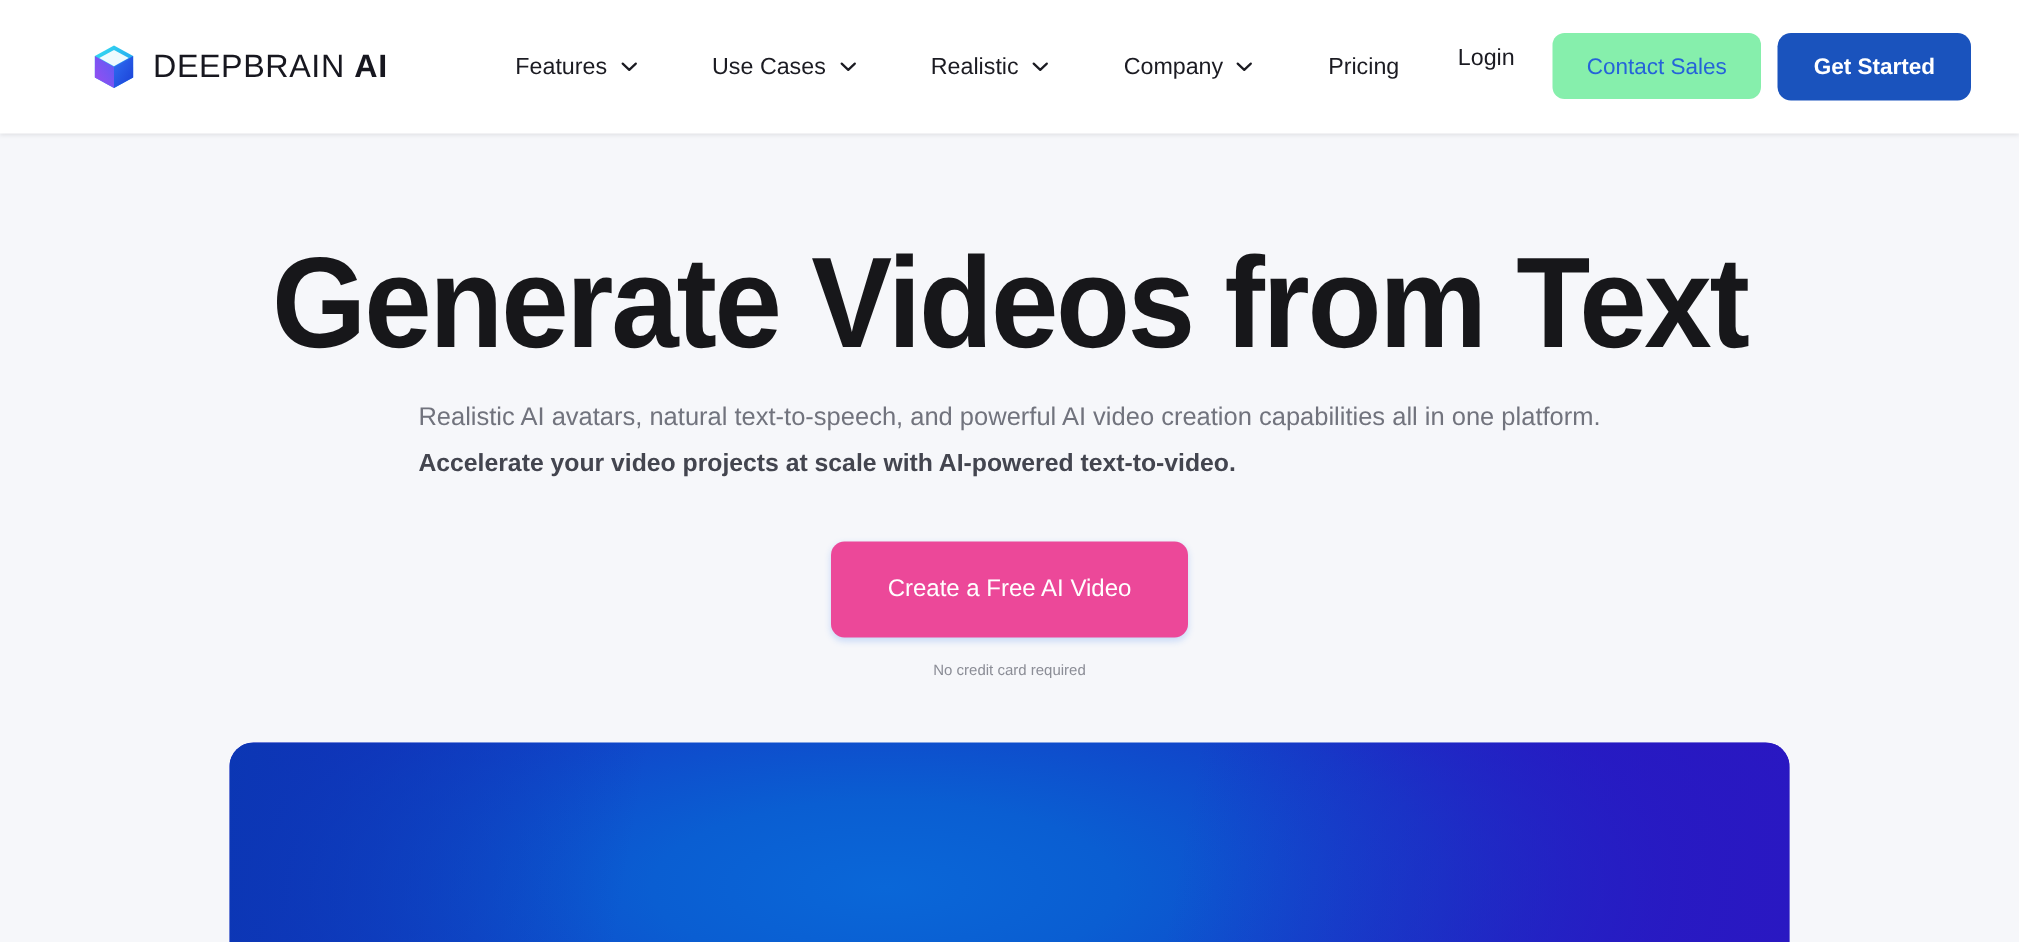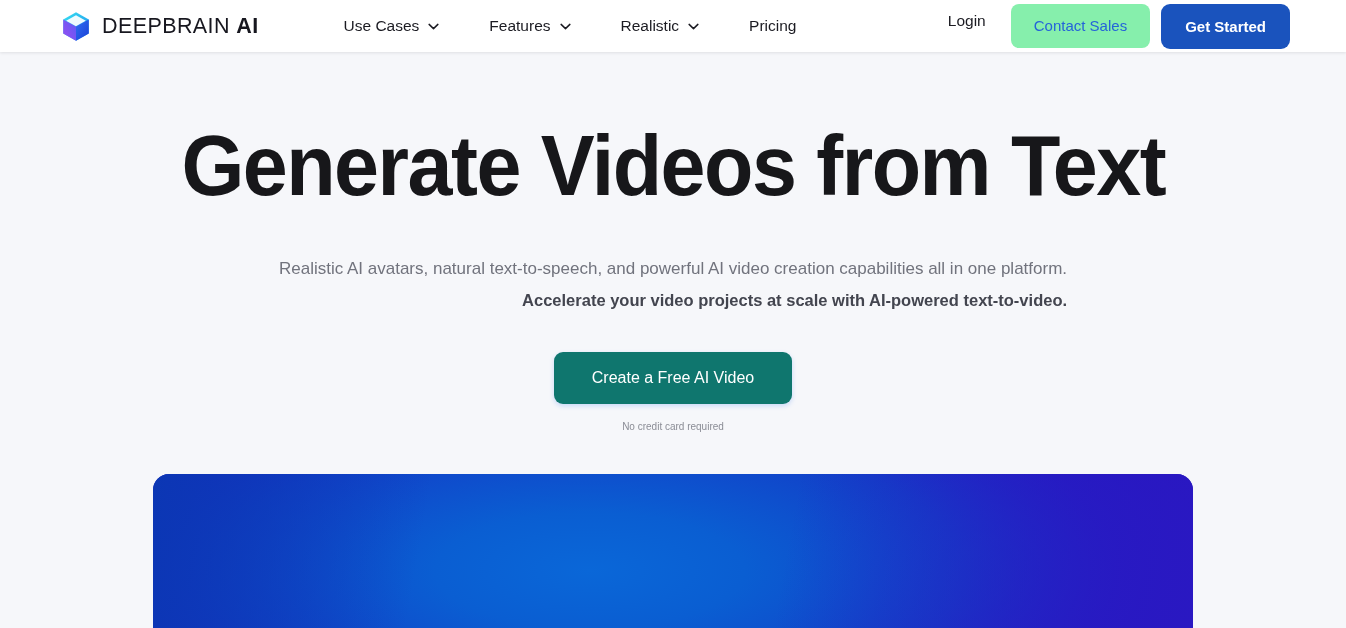--- a/index.html
+++ b/index.html
@@ -14,21 +14,21 @@
     font-family:"Liberation Sans", sans-serif;
     background:#f6f7fa;
     color:#17171a;
     -webkit-font-smoothing:antialiased;
   }
 
   
   .header {
     position:relative;
     width:100%;
-    height:52px;
+    height:89px;
     background:#ffffff;
     display:flex;
     align-items:center;
     box-shadow:0 1px 3px rgba(23,23,26,0.10), 0 0 0 0 rgba(0,0,0,0);
     z-index:5;
   }
 
   .brand {
     display:flex;
     align-items:center;
@@ -130,49 +130,49 @@
     line-height:1.02;
     font-weight:700;
     letter-spacing:-1.6px;
     color:#17171a;
     text-align:center;
     font-family:"Liberation Sans", sans-serif;
     transform:scaleX(0.94);
   }
 
   .hero-sub {
-    margin-top:46px;
-    text-align:right;
+    margin-top:18px;
+    text-align:left;
     font-size:17px;
     line-height:1.56;
     color:#71737d;
     max-width:900px;
   }
   .hero-sub-strong {
     display:block;
     margin-top:6px;
     font-weight:700;
     color:#43454f;
     font-size:16.5px;
   }
 
   .cta-wrap {
     margin-top:38px;
     display:flex;
     flex-direction:column;
     align-items:center;
   }
   .btn-cta {
-    background:#0f766e;
+    background:#ec4899;
     color:#ffffff;
     font-size:16px;
     font-weight:400;
     border:none;
     border-radius:9px;
-    height:52px;
+    height:64px;
     padding:0 38px;
     display:flex;
     align-items:center;
     justify-content:center;
     cursor:pointer;
     font-family:inherit;
     box-shadow:0 2px 5px rgba(30,108,240,0.22);
     white-space:nowrap;
   }
   .cta-note {
@@ -239,40 +239,46 @@
       <polygon points="16,17 30,9.2 30,24.8 16,32.5" fill="url(#lgC)"></polygon>
       <polygon points="5.2,10.6 16,16.6 26.8,10.6 16,4.7" fill="#ffffff" opacity="0.92"></polygon>
       <polygon points="16,16.6 26.8,10.6 26.8,12.0 16,18.2" fill="#2f6ff2" opacity="0.35"></polygon>
     </svg>
     <span class="brand-text"><span>DEEPBRAIN</span> <span class="ai">AI</span></span>
   </a>
 
   <nav class="nav">
 
     <button class="nav-item">
+      <span>Features</span>
+      <svg class="chev" viewBox="0 0 12 8">
+        <path d="M1 1.6 L6 6.4 L11 1.6" fill="none" stroke="#1b1b22" stroke-width="1.7" stroke-linecap="round" stroke-linejoin="round"></path>
+      </svg>
+    </button>
+
+    <button class="nav-item">
       <span>Use Cases</span>
       <svg class="chev" viewBox="0 0 12 8">
         <path d="M1 1.6 L6 6.4 L11 1.6" fill="none" stroke="#1b1b22" stroke-width="1.7" stroke-linecap="round" stroke-linejoin="round"></path>
       </svg>
     </button>
 
     <button class="nav-item">
-      <span>Features</span>
-      <svg class="chev" viewBox="0 0 12 8">
-        <path d="M1 1.6 L6 6.4 L11 1.6" fill="none" stroke="#1b1b22" stroke-width="1.7" stroke-linecap="round" stroke-linejoin="round"></path>
-      </svg>
-    </button>
-
-    <button class="nav-item">
       <span>Realistic</span>
       <svg class="chev" viewBox="0 0 12 8">
         <path d="M1 1.6 L6 6.4 L11 1.6" fill="none" stroke="#1b1b22" stroke-width="1.7" stroke-linecap="round" stroke-linejoin="round"></path>
       </svg>
     </button>
 
+    <button class="nav-item">
+      <span>Company</span>
+      <svg class="chev" viewBox="0 0 12 8">
+        <path d="M1 1.6 L6 6.4 L11 1.6" fill="none" stroke="#1b1b22" stroke-width="1.7" stroke-linecap="round" stroke-linejoin="round"></path>
+      </svg>
+    </button>
 
     <button class="nav-item">
       <span>Pricing</span>
     </button>
 
   </nav>
 
   <div class="header-right">
     <a class="login-link">Login</a>
     <button class="btn-contact">Contact Sales</button>

